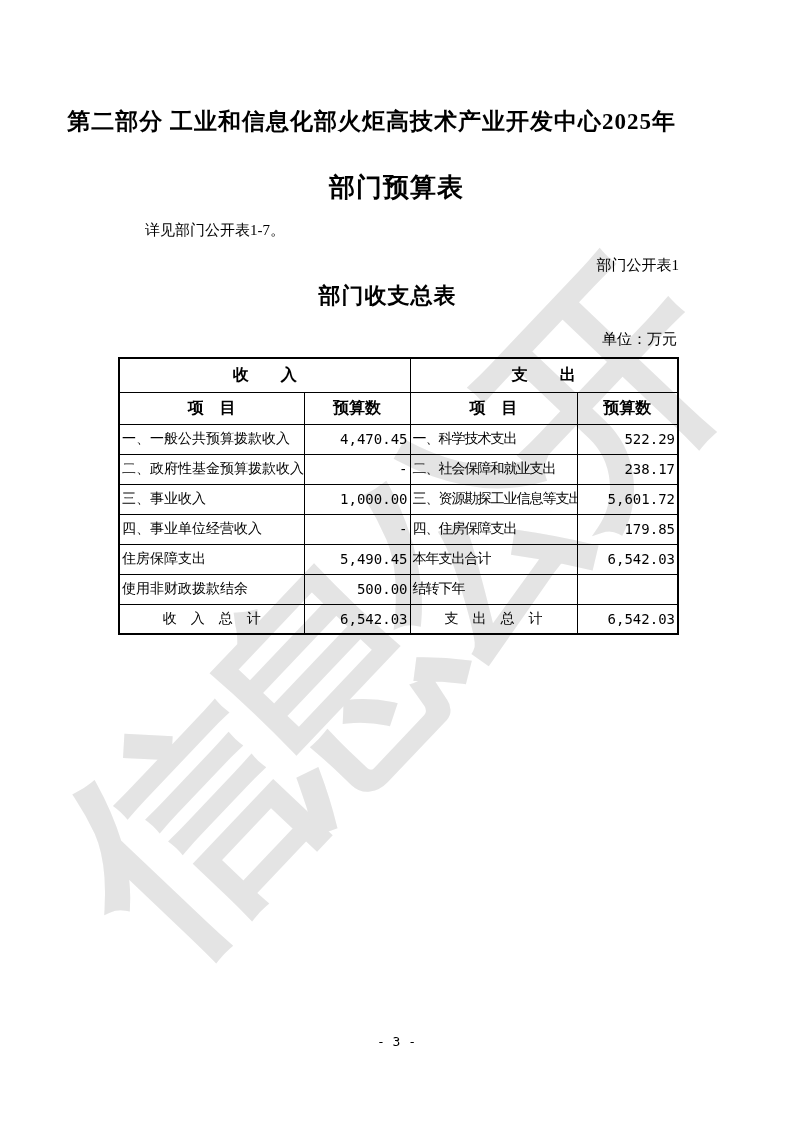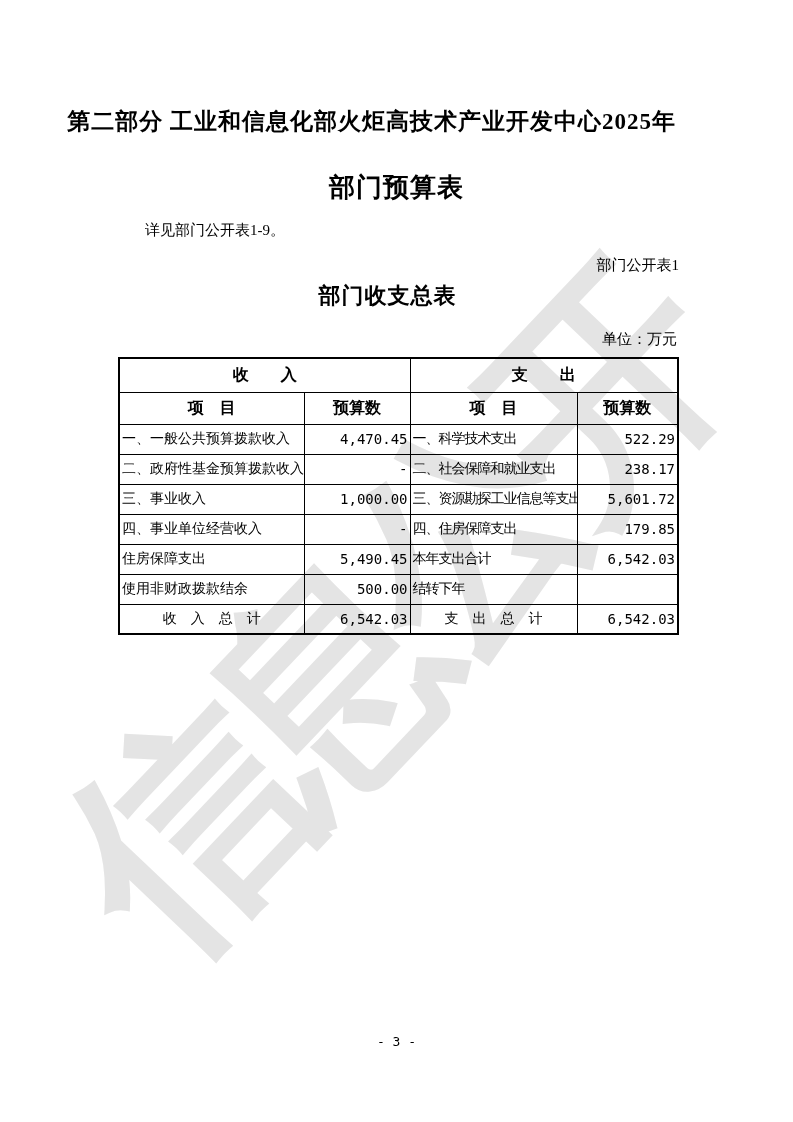--- a/index.html
+++ b/index.html
@@ -96,21 +96,21 @@
 </head>
 <body style="color: rgb(0, 0, 0); background: rgb(255, 255, 255);">
 
 <div class="watermark" style="color: rgb(228, 228, 228);">信息公开</div>
 
 <div class="content">
 
   <div class="title-line1">第二部分  工业和信息化部火炬高技术产业开发中心2025年</div>
   <div class="title-line2">部门预算表</div>
 
-  <div class="intro">详见部门公开表1-9。</div>
+  <div class="intro">详见部门公开表1-7。</div>
   <div class="table-ref">部门公开表1</div>
 
   <div class="table-title">部门收支总表</div>
   <div class="unit-label">单位：万元</div>
 
   <table class="budget">
     <colgroup>
       <col class="c1">
         <col class="c2">
         <col class="c3">

